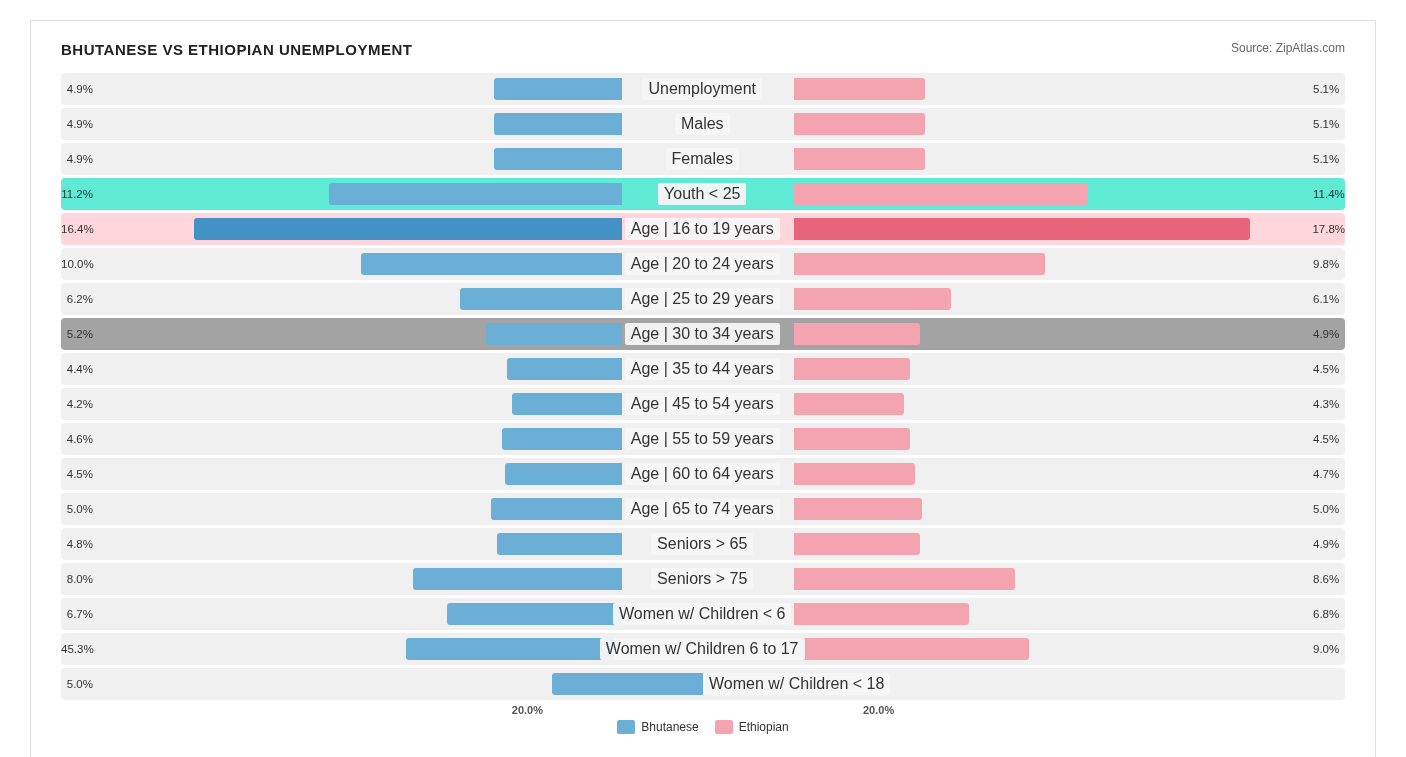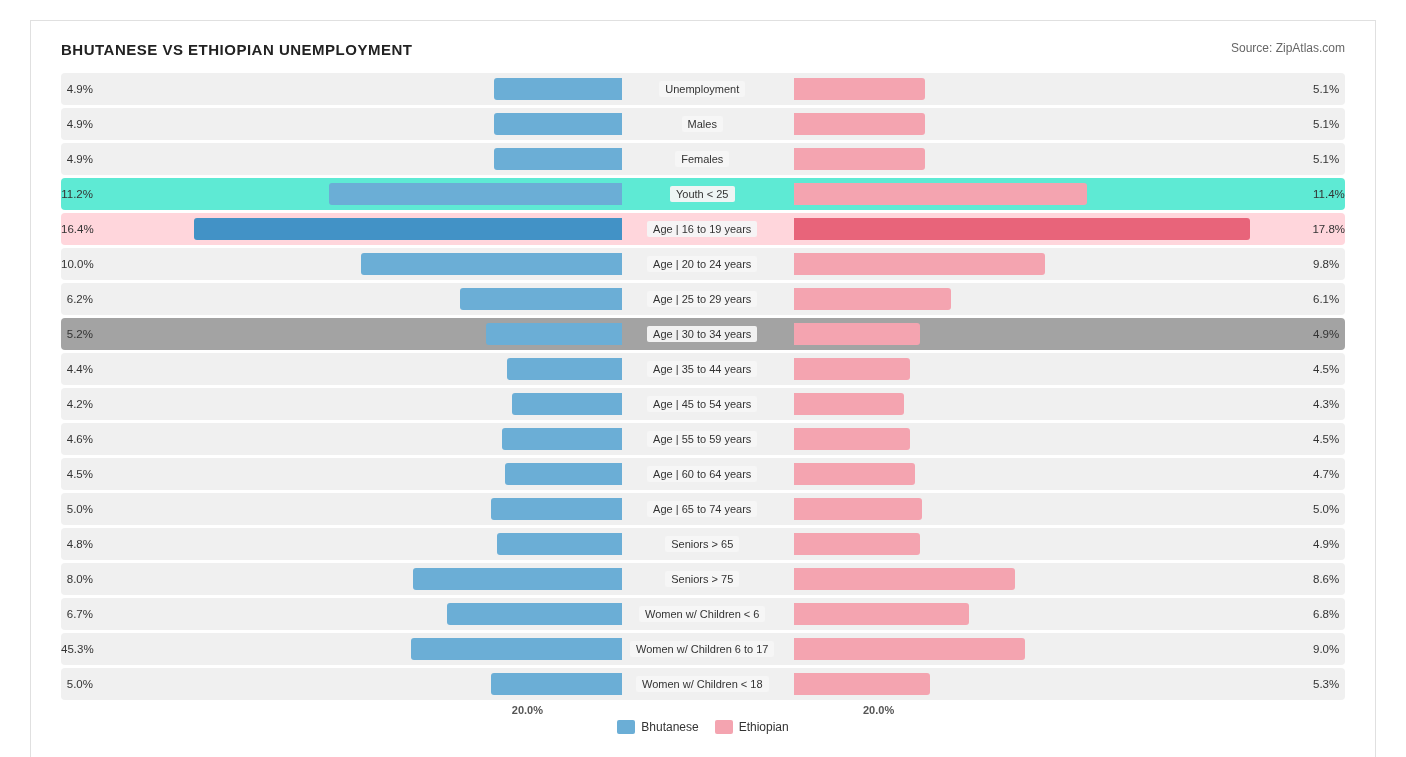--- a/index.html
+++ b/index.html
@@ -118,21 +118,21 @@
     }
     .center-label-wrap {
       display: flex;
       align-items: center;
       justify-content: center;
       min-width: 160px;
       position: relative;
       z-index: 2;
     }
     .center-label {
-      font-size: 11px;
+      font-size: 16px;
       color: #333;
       background: rgba(245,245,245,0.95);
       padding: 2px 6px;
       border-radius: 2px;
       white-space: nowrap;
       text-align: left;
     }
     .chart-legend {
       display: flex;
       justify-content: center;
@@ -547,27 +547,20 @@
       <div class="left-section">
         <span class="left-value">5.0%</span>
         <div class="left-bar-wrap">
           <div class="bar-blue" style="width:25%; background:#6baed6;">
           </div>
         </div>
       </div>
       <div class="center-label-wrap">
         <span class="center-label">Women w/ Children &lt; 18</span>
       </div>
-      <div class="right-section">
-        <div class="right-bar-wrap">
-          <div class="bar-pink" style="width:26.5%; background:#f4a4b0;">
-          </div>
-        </div>
-        <span class="right-value">5.3%</span>
-      </div>
     </div>
   </div>
     </div>
 
   <div class="axis-row">
     <div class="axis-left">
       <span class="axis-label">20.0%</span>
     </div>
     <div style="min-width:160px;"></div>
     <div class="axis-right">

